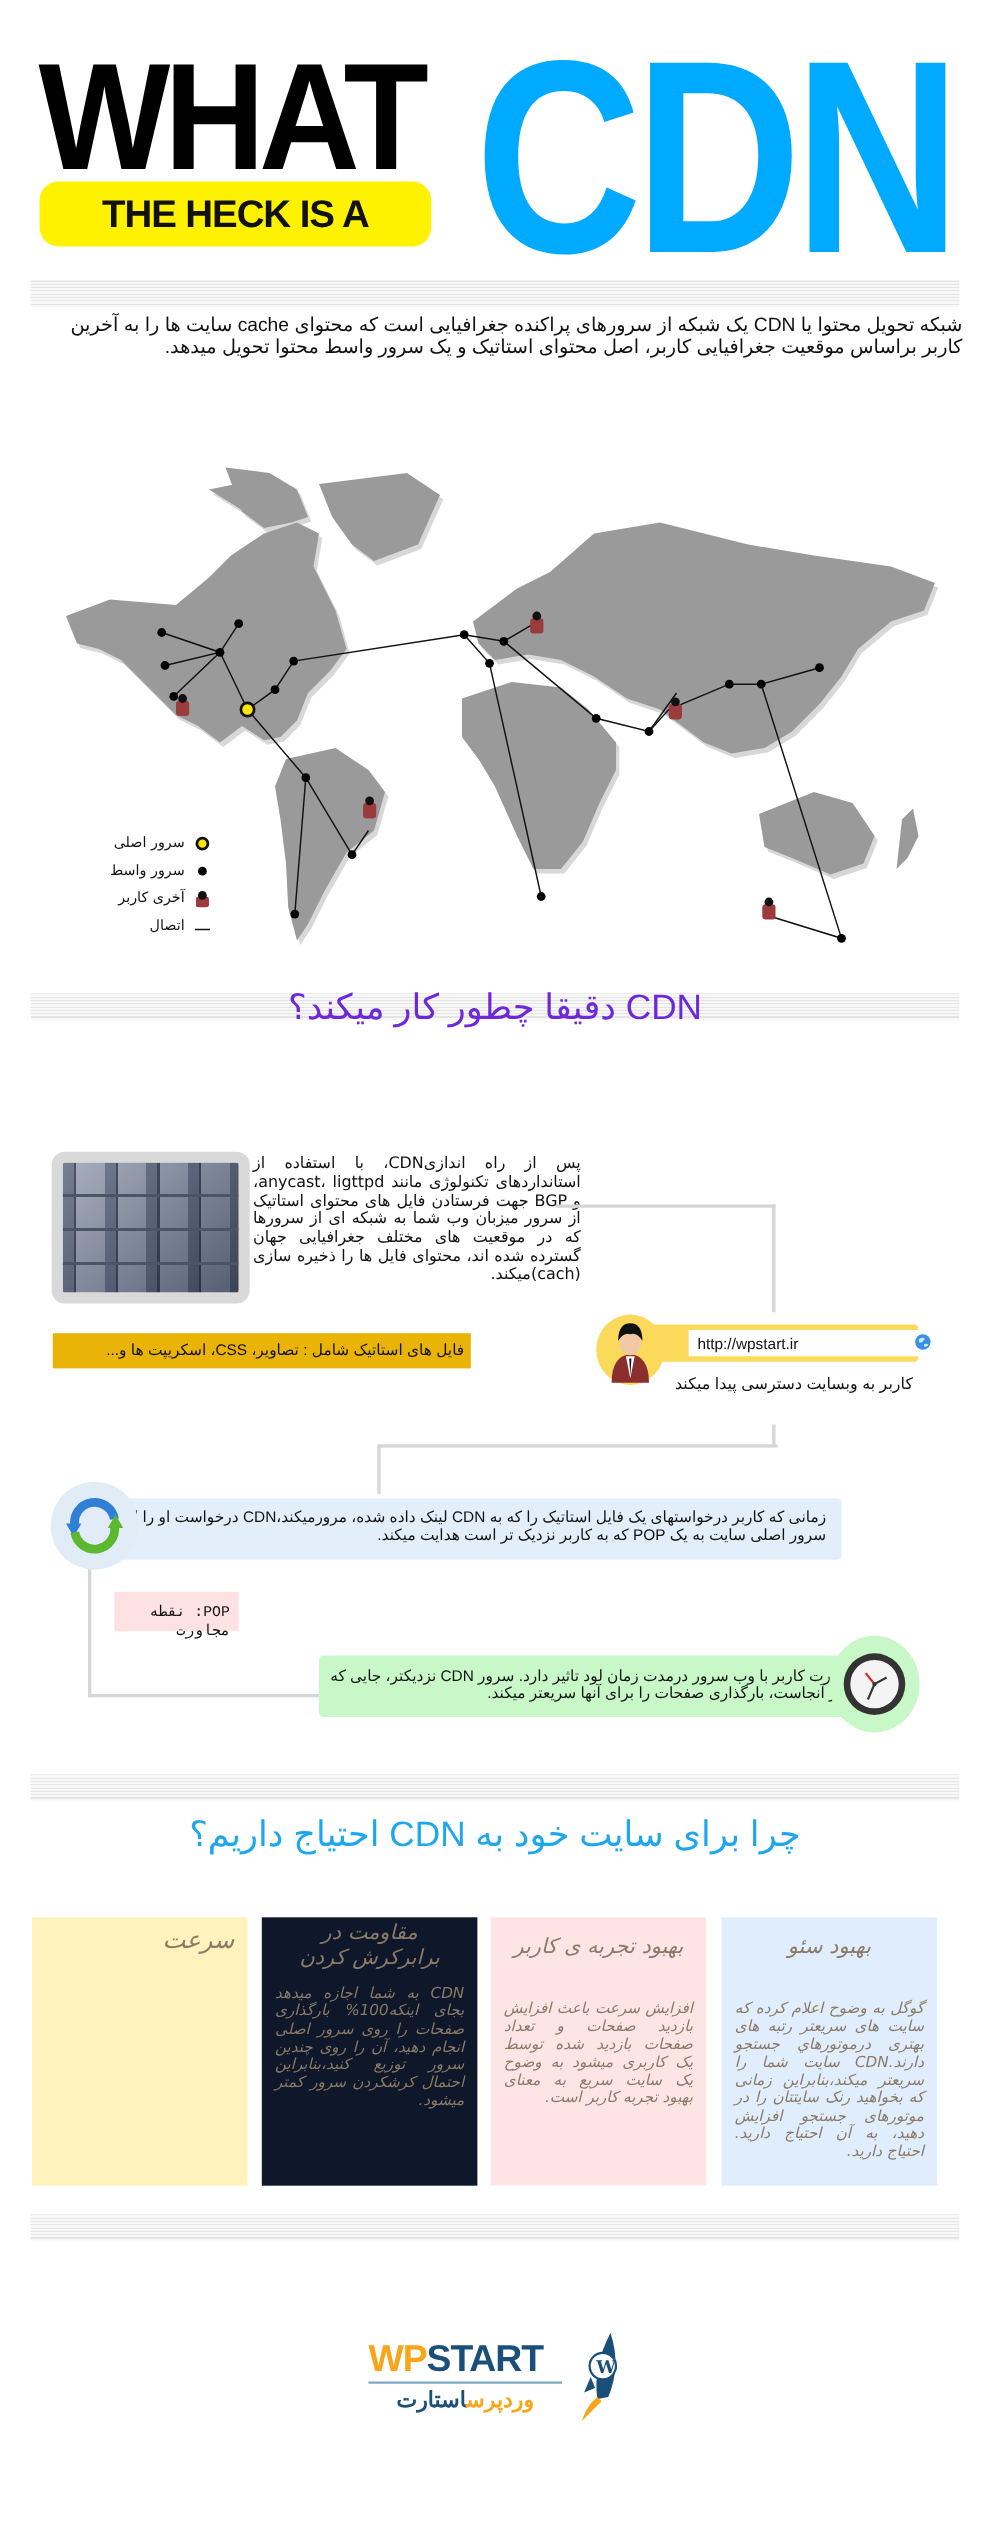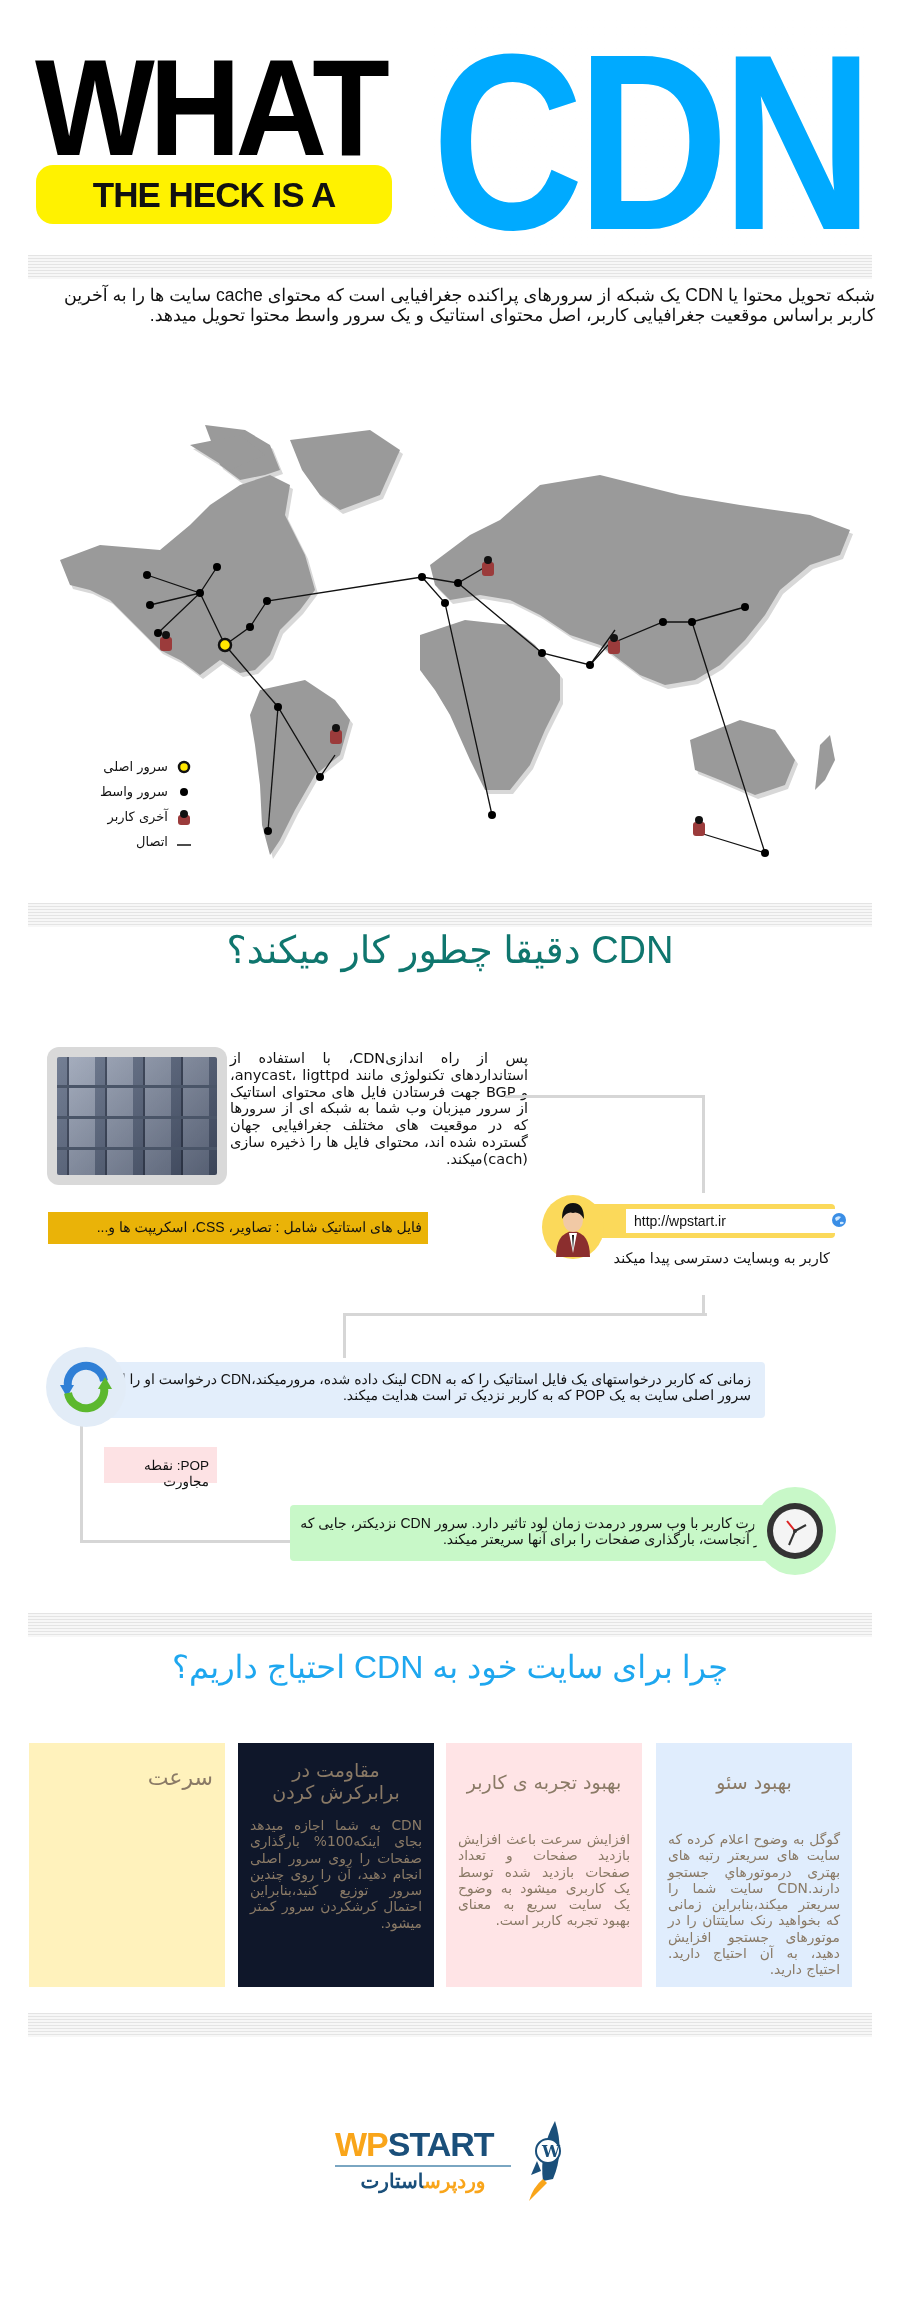--- a/index.html
+++ b/index.html
@@ -47,21 +47,21 @@
   #map { left: 40px; top: 415px; width: 830px; height: 455px; }
   #legend { left: 100px; top: 754px; direction: rtl; }
   .legend-row { display: flex; align-items: center; gap: 8px; height: 25px; font-size: 13px; color: #111; }
   .legend-row .sym { width: 16px; display: flex; justify-content: center; }
 
   
   .section-title {
     left: 0; width: 900px; text-align: center; direction: rtl;
     font-family: "Liberation Sans", sans-serif;
   }
-  #how-title { top: 928px; font-size: 38px; color: #0f766e; }
+  #how-title { top: 896px; font-size: 32px; color: #6d28d9; }
   #why-title { top: 1648px; font-size: 32px; color: #1ea7ef; }
 
   
   #server-photo {
     left: 47px; top: 1047px; width: 180px; height: 138px; background: #d9d9d9; border-radius: 12px;
     padding: 10px; 
   }
   #server-photo .inner {
     width: 100%; height: 100%; border-radius: 2px;
     background:
@@ -108,35 +108,36 @@
     left: 46px; top: 1347px; width: 80px; height: 80px; border-radius: 50%; background: #e2ecf7;
   }
   #request-box {
     left: 95px; top: 1362px; width: 670px; height: 56px; background: #e3eefb; border-radius: 4px;
     direction: rtl; text-align: right; padding: 9px 14px 0 14px;
     font-family: "Liberation Sans", sans-serif; font-size: 14px; line-height: 16px; color: #111;
   }
   #pop-box {
     left: 104px; top: 1447px; width: 113px; height: 36px; background: #fde2e4;
     direction: rtl; text-align: right; padding: 10px 8px 0 8px;
-    font-family: Liberation Sans, sans-serif; font-size: 13.5px; color: #111;
+    font-family: Liberation Mono, monospace; font-size: 13.5px; color: #111;
   }
   #clock-circle {
     left: 754px; top: 1487px; width: 82px; height: 88px; border-radius: 50%; background: #c8f8c8;
   }
   #proximity-box {
     left: 290px; top: 1505px; width: 505px; height: 56px; background: #c8f8c8; border-radius: 4px;
     direction: rtl; text-align: right; padding: 10px 12px 0 10px;
     font-family: "Liberation Sans", sans-serif; font-size: 14px; line-height: 16px; color: #111;
   }
 
   
   .card {
-    top: 1743px; width: 196px; height: 244px; padding: 16px 12px 0 12px; direction: rtl;
+    top: 1743px; width: 196px; height: 244px; padding: 3px 12px 0 12px; direction: rtl;
     color: #8a7a66;
+    font-style: italic;
   }
   .card h3 { font-weight: normal; font-size: 19px; line-height: 22px; text-align: right; margin-bottom: 14px; }
   .card p { font-size: 13.8px; line-height: 16.3px; text-align: justify; }
   #card-speed { left: 29px; background: #fff2bc; }
   #card-speed h3 { font-size: 22px; margin-top: 8px; margin-bottom: 18px; }
   #card-resist { left: 238px; background: #0f172a; }
   #card-resist h3 { text-align: center; }
   #card-ux { left: 446px; background: #ffe4e6; }
   #card-ux h3 { text-align: center; margin-top: 12px; margin-bottom: 38px; }
   #card-seo { left: 656px; background: #e0edfd; }

